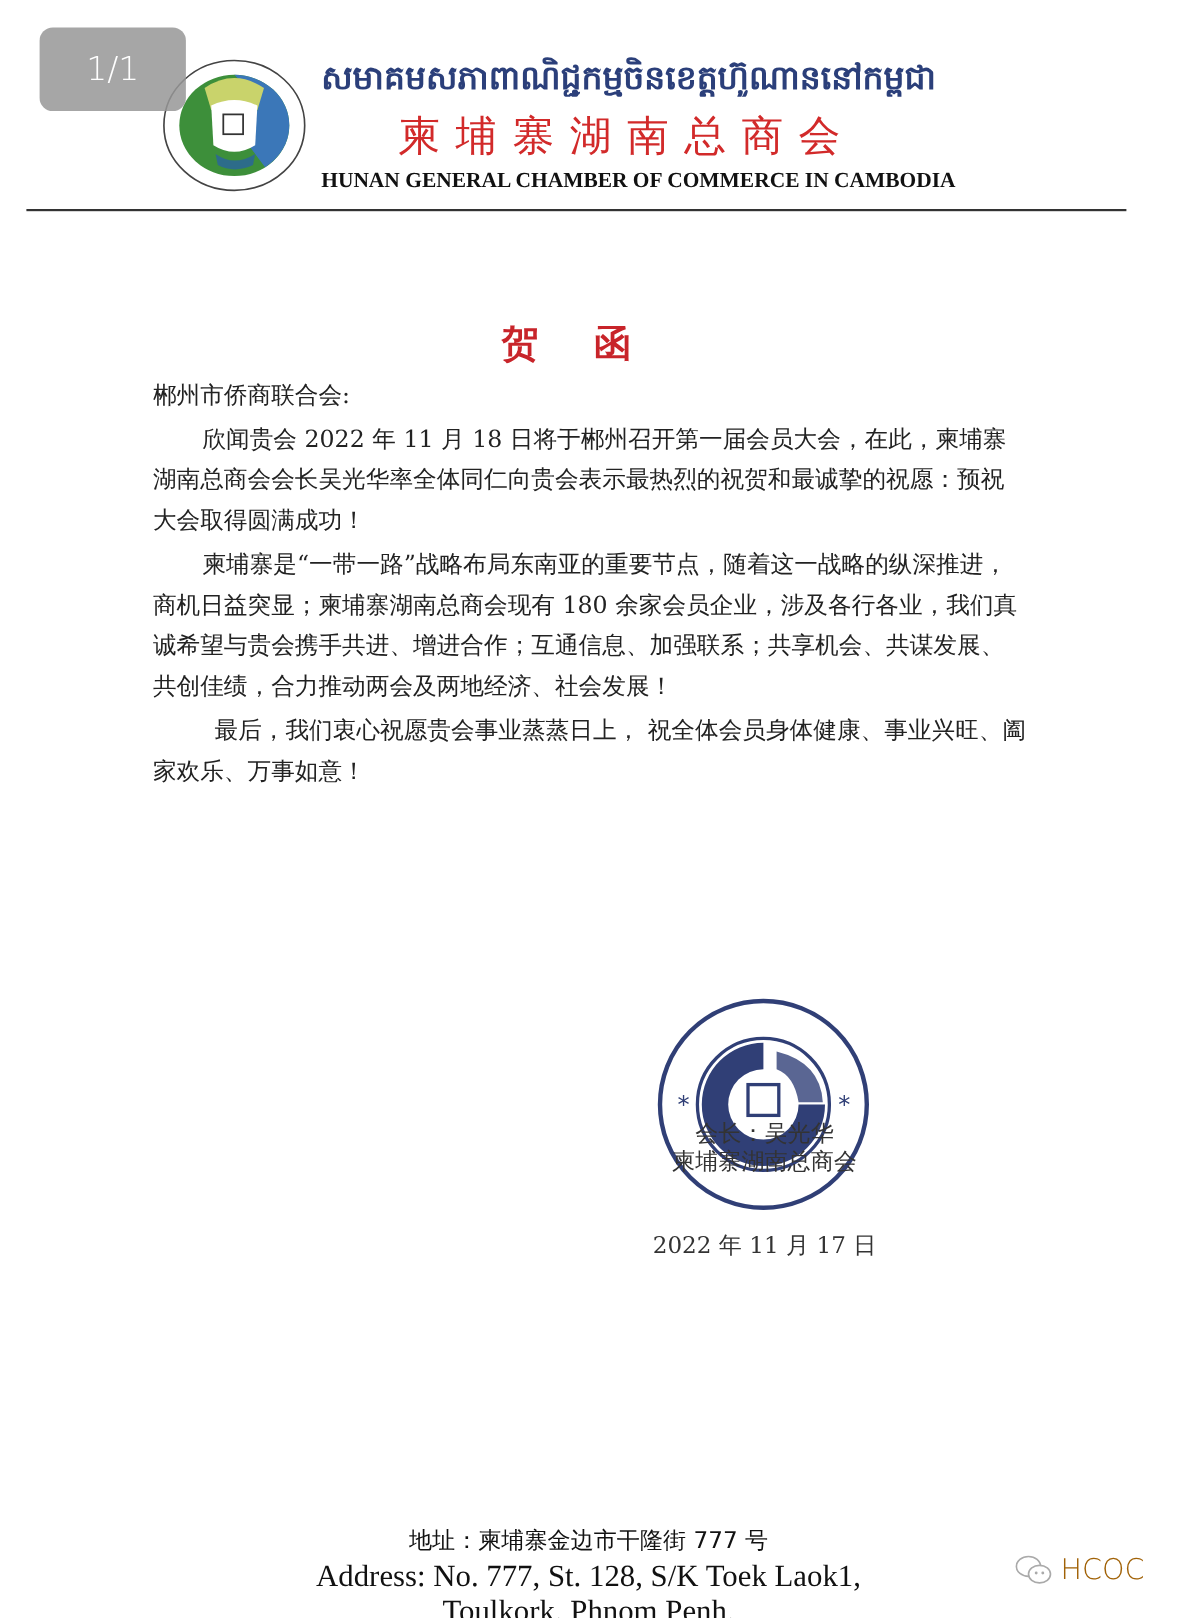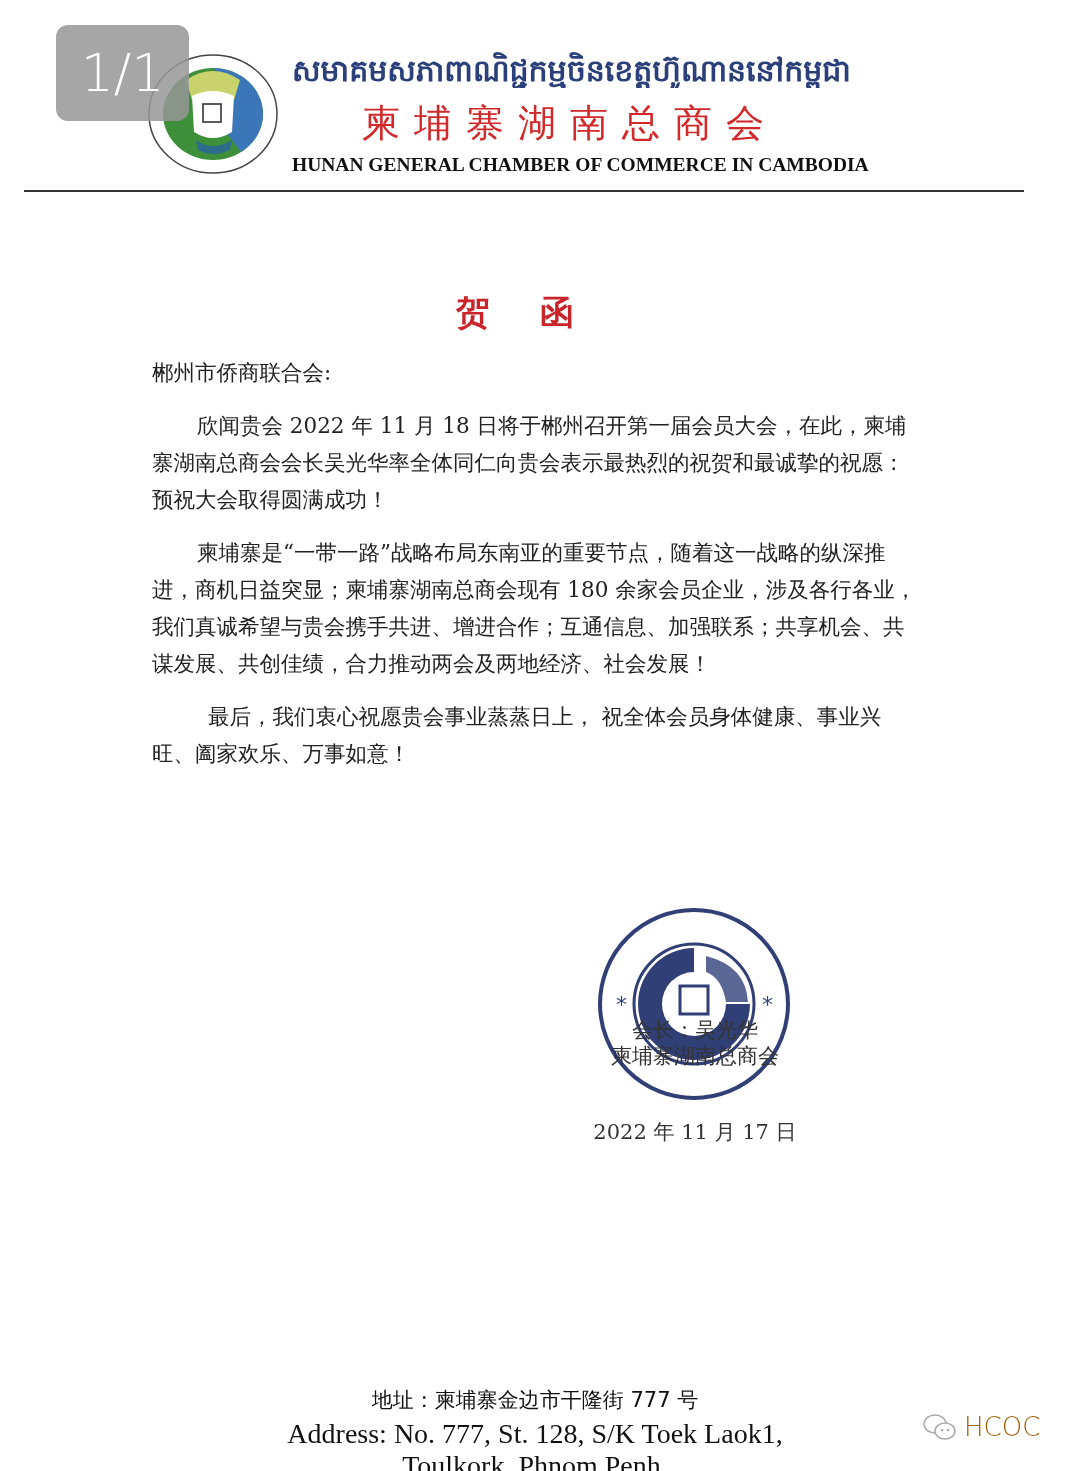--- a/index.html
+++ b/index.html
@@ -1,24 +1,24 @@
 <!DOCTYPE html>
 <html><head>
 <meta charset="utf-8">
 <style>
   html, body { margin:0; padding:0; }
   body {
     width:1072px; height:1471px; background:#ffffff; position:relative; overflow:hidden;
     font-family:"DejaVu Serif", serif; color:#222;
   }
   .page-counter {
-    position:absolute; left:36px; top:25px; width:133px; height:96px;
+    position:absolute; left:36px; top:25px; width:133px; height:76px;
     background:rgba(150,150,150,0.85); border-radius:12px; color:#fff;
-    font-family:"DejaVu Sans", sans-serif; font-size:52px; font-weight:300;
-    display:flex; align-items:center; justify-content:center; z-index:5;margin-left:20px;
+    font-family:"DejaVu Sans", sans-serif; font-size:30px; font-weight:300;
+    display:flex; align-items:center; justify-content:center; z-index:5;
   }
   .logo { position:absolute; left:146px; top:52px; width:134px; height:124px; }
   .khmer-title {
     position:absolute; left:292px; top:52px; width:560px; height:36px;
     color:#2b3f7a; font-family:"DejaVu Sans", sans-serif; font-size:30px; font-weight:bold;
     letter-spacing:0px; white-space:nowrap; overflow:hidden;
   }
   .cn-org {
     position:absolute; left:362px; top:98px; width:450px;
     color:#d22a2a; font-family:"DejaVu Sans", sans-serif; font-size:38px;
@@ -32,21 +32,21 @@
   .header-rule { position:absolute; left:24px; top:190px; width:1000px; height:2px; background:#333; }
   .doc-title {
     position:absolute; left:440px; top:246px; width:200px; text-align:center;
     color:#c8242a; font-family:"DejaVu Serif", serif; font-weight:bold; font-size:34px;
     letter-spacing:50px; white-space:nowrap;margin-top:44px;
   }
   .body-text {
     position:absolute; left:136px; top:338px; width:800px;
     font-family:"DejaVu Serif", serif; font-size:21.5px; line-height:37px; color:#222;
   }
-  .body-text p { margin:16px; }
+  .body-text p { margin:3px; }
   .indent { text-indent:45px; }
   .seal { position:absolute; left:596px; top:906px; width:196px; height:196px; opacity:0.92; }
   .sig {
     position:absolute; left:560px; width:270px; text-align:center;
     font-family:"DejaVu Serif", serif; font-size:21px; color:#333;
   }
   .addr-cn {
     position:absolute; left:230px; top:1386px; width:610px; text-align:center;
     font-family:"DejaVu Sans", sans-serif; font-size:21px; color:#111;
   }

